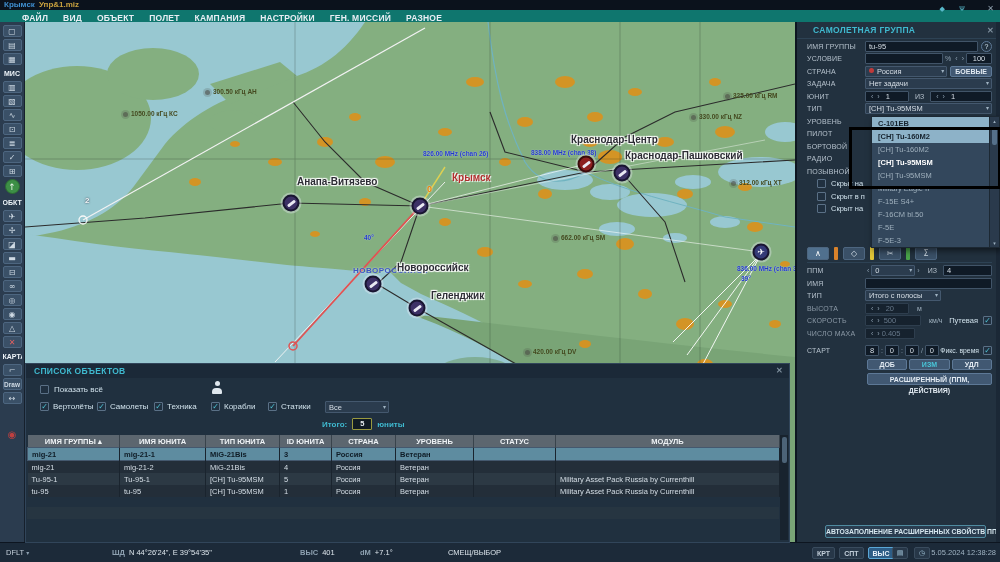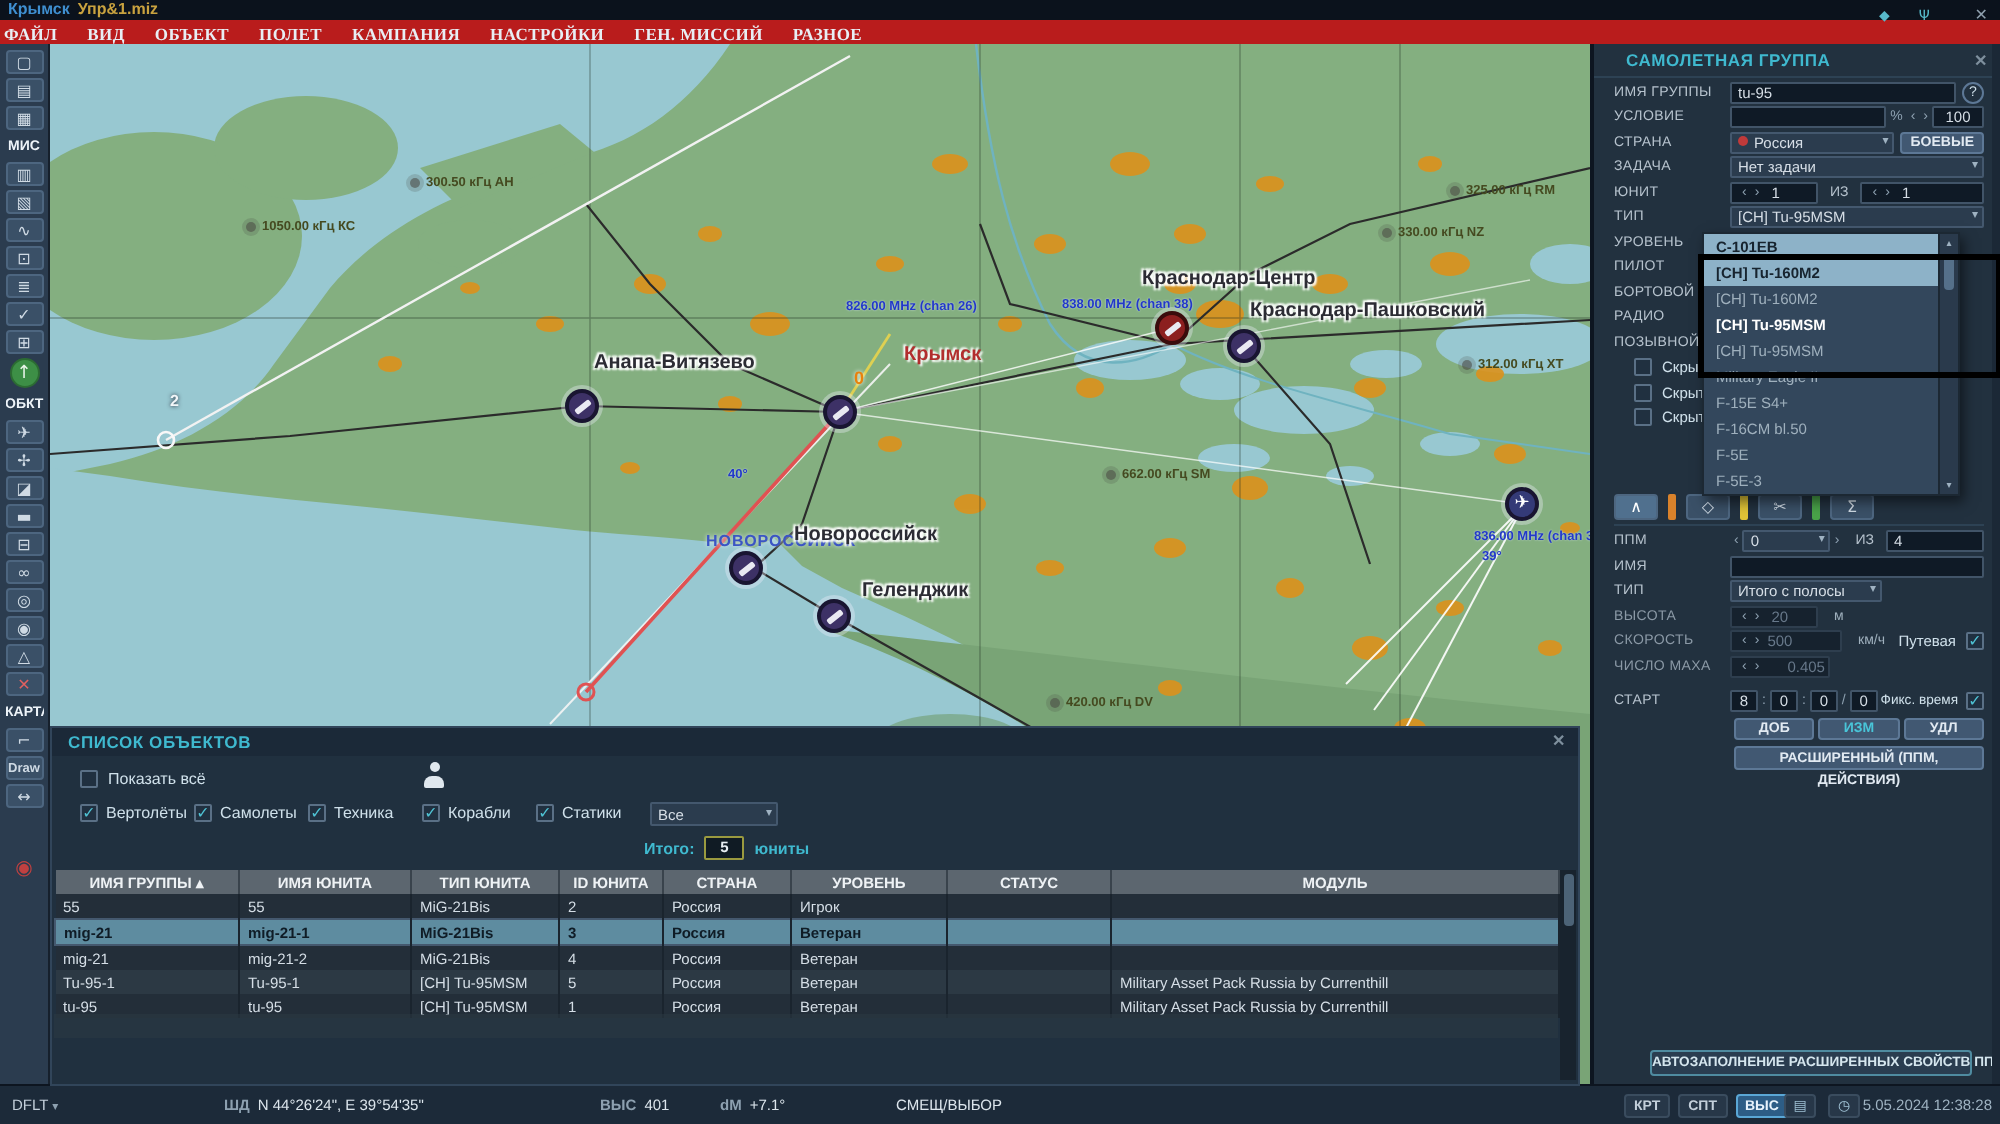--- a/index.html
+++ b/index.html
@@ -3,21 +3,21 @@
 <meta charset="utf-8">
 <style>
   html,body{margin:0;padding:0;background:#0b121c;}
   body{width:1000px;height:562px;overflow:hidden;font-family:"Liberation Sans",sans-serif;position:relative;color:#cdd6de;-webkit-font-smoothing:antialiased;}
   #app{position:absolute;inset:0;}
 
   
   .titlebar{position:absolute;left:0;top:0;right:0;height:10px;background:#0b121c;font-size:8px;font-weight:bold;line-height:10px;padding-left:4px;white-space:nowrap;}
   .t-mission{color:#3f8fd0;margin-right:4px;}
   .t-file{color:#c9a23f;}
-  .menubar{position:absolute;left:0;top:10px;right:0;height:12px;background:#b91c1c;line-height:12px;white-space:nowrap;padding-left:2px;font-family:Liberation Serif, serif;}
+  .menubar{position:absolute;left:0;top:10px;right:0;height:12px;background:#0f766e;line-height:12px;white-space:nowrap;padding-left:22px;}
   .menu-item{display:inline-block;color:#e8eef4;font-size:8.5px;font-weight:bold;margin-right:15px;letter-spacing:.2px;cursor:default;}
   .topicons{position:absolute;top:1px;right:6px;height:10px;line-height:10px;z-index:60;}
   .topicons span{font-family:"DejaVu Sans",sans-serif;font-size:7px;color:#57b8c9;margin-left:10px;}
   .topicons .close{color:#8fa0ae;margin-left:18px;font-size:8px;}
 
   
   .toolbar{position:absolute;left:0;top:22px;width:25px;bottom:19px;background:#2b3c4f;border-right:1px solid #16202c;display:flex;flex-direction:column;align-items:center;padding-top:2px;box-sizing:border-box;}
   .tb{width:19px;height:12px;margin:1px 0;background:#3a5067;border:1px solid #4d6680;border-radius:2px;color:#cfdae4;font-family:"DejaVu Sans",sans-serif;font-size:8px;line-height:12px;text-align:center;box-sizing:border-box;overflow:hidden;}
   .tb.tb-lbl{background:none;border:none;color:#eef4f9;font-weight:bold;font-size:7px;font-family:"Liberation Sans",sans-serif;height:10px;line-height:10px;margin-top:3px;}
   .tb.green{background:#3d8f46;border-color:#2c6b33;border-radius:50%;width:15px;height:15px;line-height:15px;color:#eaf6ea;font-size:9px;}
@@ -57,21 +57,21 @@
   .helpc{width:11px;height:11px;border-radius:50%;border:1px solid #5d7896;color:#cfe0ea;font-size:7px;text-align:center;line-height:10px;margin-left:3px;flex:none;box-sizing:border-box;}
   .mini{width:26px;flex:none;text-align:center;}
   .stpg{color:#8da0b0;font-size:7px;margin:0 2px;}
   .btn{background:#415872;border:1px solid #5d7896;color:#e2eaf2;font-weight:bold;font-size:7px;text-align:center;border-radius:2px;height:11px;line-height:10px;box-sizing:border-box;padding:0 4px;}
   .reddot{display:inline-block;width:5px;height:5px;border-radius:50%;background:#c03a3a;margin-right:3px;vertical-align:1px;}
   .cb{width:9px;height:9px;flex:none;background:#203040;border:1px solid #5a7086;border-radius:1px;color:#4fc3d4;font-size:8px;line-height:8px;text-align:center;box-sizing:border-box;}
   .cb.on::after{content:"✓";}
   .dis .stp{color:#67788a;border-color:#2e3e4e;background:#16222e;}
   .dis .flabel{color:#8b99a6;}
 
-  .dropdown{position:absolute;left:54px;top:94px;width:127px;z-index:30;background:#33475c;border:1px solid #1c2833;box-shadow:2px 3px 6px rgba(0,0,0,.5);}
+  .dropdown{position:absolute;left:74px;top:94px;width:127px;z-index:30;background:#33475c;border:1px solid #1c2833;box-shadow:2px 3px 6px rgba(0,0,0,.5);}
   .dd-opt{height:13px;line-height:13px;font-size:7.5px;color:#9fb0bd;padding:0 14px 0 6px;white-space:nowrap;overflow:hidden;}
   .dd-opt.hl{background:#8db2c8;color:#17242f;font-weight:bold;}
   .dd-opt.bold{color:#fff;font-weight:bold;}
   .dd-scroll{position:absolute;right:0;top:0;bottom:0;width:9px;background:#2a3a4c;border-left:1px solid #1c2833;font-size:5px;color:#9fb2c2;text-align:center;}
   .dd-scroll .thumb{position:absolute;left:2px;top:10px;width:5px;height:18px;background:#55708a;border-radius:2px;}
   .dd-scroll .up{position:absolute;top:1px;left:0;right:0;}
   .dd-scroll .dn{position:absolute;bottom:1px;left:0;right:0;}
   .annotation-rect{position:absolute;left:52px;top:105px;width:146px;height:56px;border:3px solid #000;z-index:40;pointer-events:none;}
 
   .rtabs{display:flex;align-items:center;margin:32px 8px 2px 10px;height:14px;border-bottom:1px solid #2d4254;padding-bottom:2px;}
@@ -378,30 +378,20 @@
             <th><span>ТИП ЮНИТА</span> <span></span></th>
             <th><span>ID ЮНИТА</span> <span></span></th>
             <th><span>СТРАНА</span> <span></span></th>
             <th><span>УРОВЕНЬ</span> <span></span></th>
             <th><span>СТАТУС</span> <span></span></th>
             <th><span>МОДУЛЬ</span> <span></span></th>
           </tr>
       </thead>
       <tbody>
 
-      <tr>
-            <td>55</td>
-            <td>55</td>
-            <td>MiG-21Bis</td>
-            <td>2</td>
-            <td>Россия</td>
-            <td>Игрок</td>
-            <td></td>
-            <td></td>
-          </tr>
           <tr class=" sel">
             <td>mig-21</td>
             <td>mig-21-1</td>
             <td>MiG-21Bis</td>
             <td>3</td>
             <td>Россия</td>
             <td>Ветеран</td>
             <td></td>
             <td></td>
           </tr>
@@ -599,21 +589,21 @@
       <span style="margin-left:8px;color:#9fb0bd;">км/ч</span>
       <span style="margin-left:auto;color:#cfe0ea;font-size:7.5px;">Путевая</span>
       <span class="cb on" style="margin-left:5px;"></span>
       </div>
 
     <div class="frow dis">
         <span class="flabel">ЧИСЛО МАХА</span>
       <span class="stp" style="width:50px;display:flex;align-items:center;">
           <span class="stpg">‹</span>
           <span class="stpg">›</span>
-          <span style="margin-left:12px;">0.405</span>
+          <span style="margin-left:0;">0.405</span>
         </span>
       </div>
 
     <div class="frow" style="margin-top:6px;">
         <span class="flabel">СТАРТ</span>
       <span class="inp startbox">8</span>
         <span class="sep7">:</span>
       <span class="inp startbox">0</span>
         <span class="sep7">:</span>
       <span class="inp startbox">0</span>

